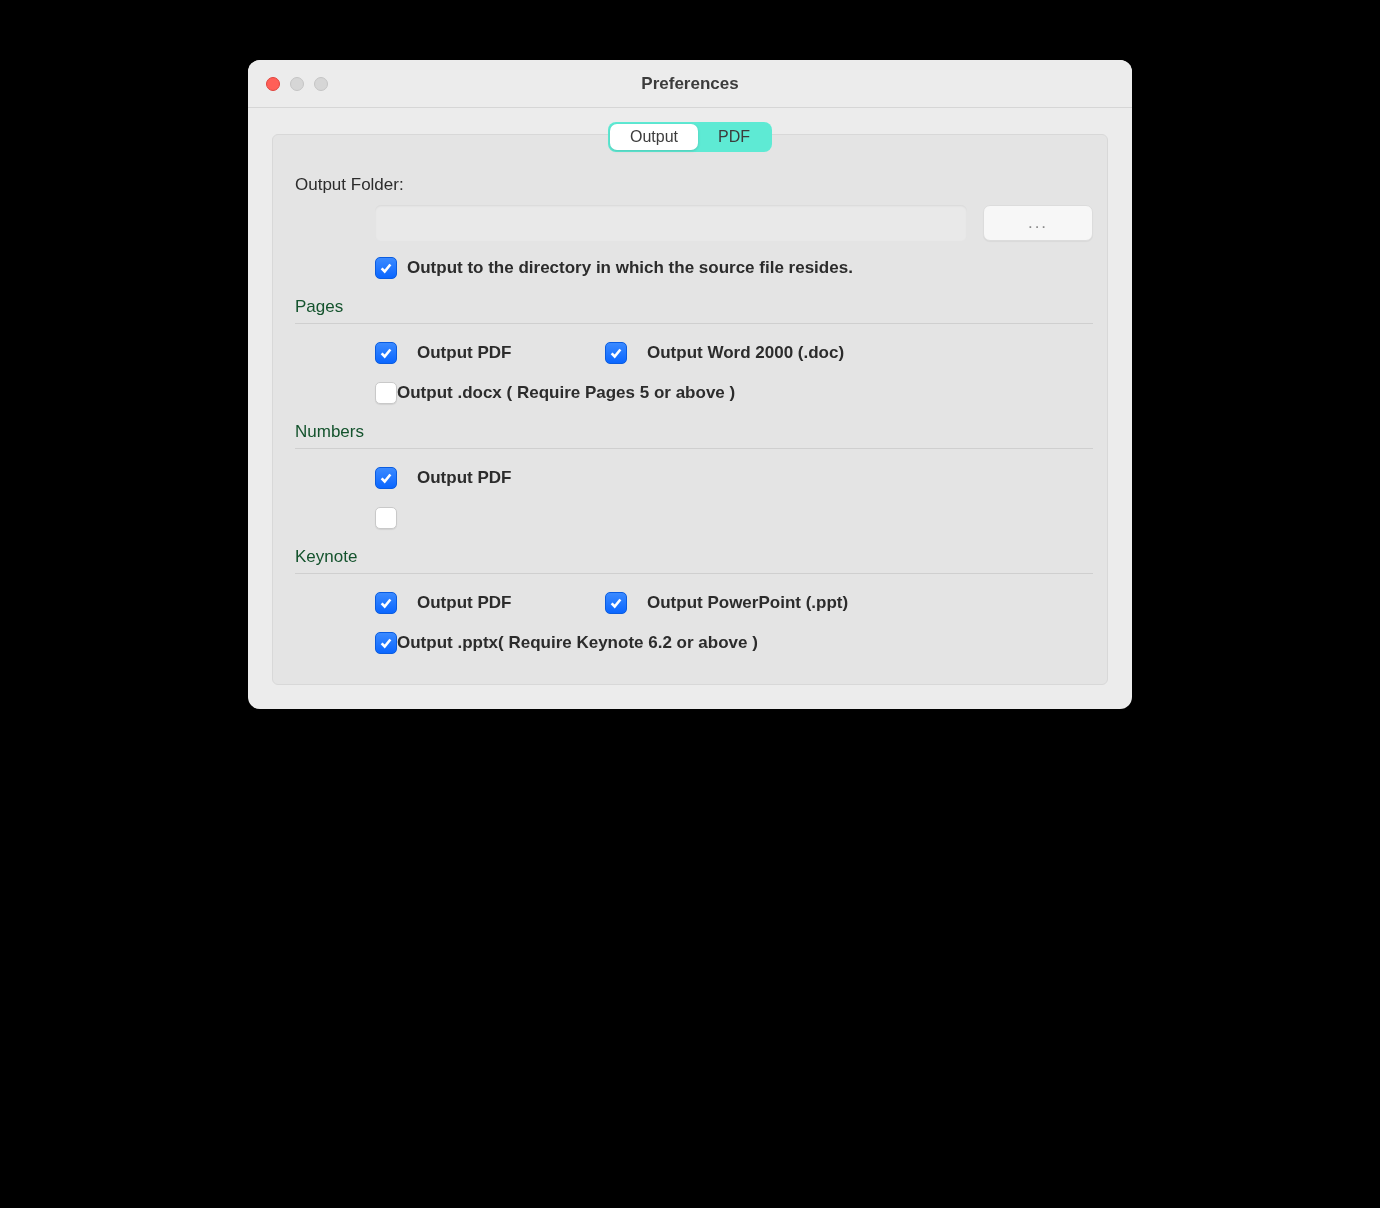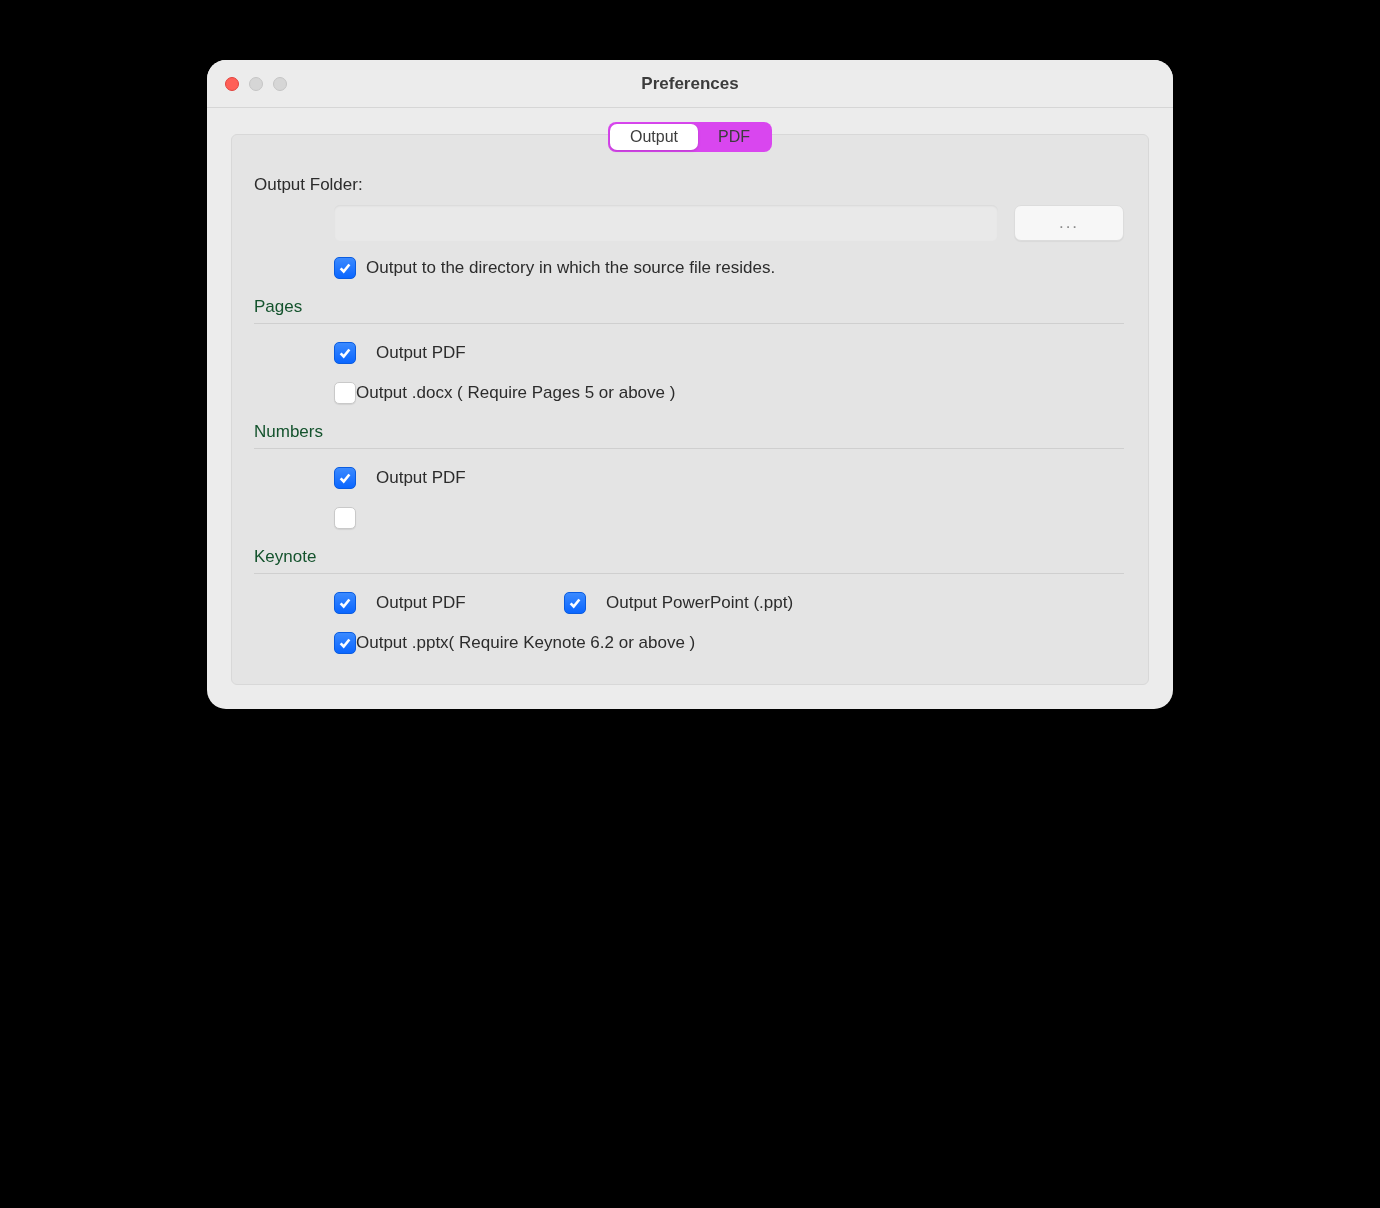--- a/index.html
+++ b/index.html
@@ -11,23 +11,23 @@
       background: #000;
       font-family: -apple-system, BlinkMacSystemFont, "Helvetica Neue", sans-serif;
       width: 1380px;
       height: 1208px;
       display: flex;
       align-items: flex-start;
       justify-content: center;
       padding-top: 60px;
     }
     .window {
-      width: 966px;
+      width: 884px;
       background: #ececec;
-      border-radius: 19px;
+      border-radius: 12px;
       box-shadow: 0 20px 60px rgba(0,0,0,0.5);
       overflow: hidden;
     }
     .titlebar {
       height: 48px;
       background: #ececec;
       border-bottom: 1px solid #d6d6d6;
       display: flex;
       align-items: center;
       position: relative;
@@ -55,41 +55,41 @@
       font-weight: 600;
       color: #3c3c3c;
     }
     .tabbar-wrap {
       display: flex;
       justify-content: center;
       padding-top: 14px;
     }
     .tabbar {
       display: inline-flex;
-      background: #d946ef;
+      background: #5eead4;
       border-radius: 8px;
       padding: 2px;
     }
     .tab {
       padding: 4px 20px;
       font-size: 16px;
       color: #3c3c3c;
       border-radius: 7px;
       cursor: default;
     }
     .tab.active {
       background: #fff;
       box-shadow: 0 1px 3px rgba(0,0,0,0.15);
     }
     .content-panel {
       margin: 4px 24px 24px 24px;
       background: #e4e4e4;
       border: 1px solid #d8d8d8;
       border-radius: 6px;
-      padding: 22px 24px 26px 22px;
+      padding: 22px 14px 26px 22px;
       margin-top: -18px;
       padding-top: 40px;
     }
     .field-label {
       font-size: 17px;
       color: #2c2c2c;
       margin-bottom: 10px;
     }
     .folder-row {
       display: flex;
@@ -148,20 +148,21 @@
     .checkmark {
       width: 14px;
       height: 14px;
       stroke: #fff;
       stroke-width: 3;
       fill: none;
     }
     .check-label {
       font-size: 17px;
       color: #2c2c2c;
+      font-weight: bold;
     }
     .section-heading {
       font-size: 17px;
       color: #14532d;
       margin-top: 18px;
       margin-bottom: 6px;
     }
     .section-divider {
       border: none;
       border-top: 1px solid #cfcfcf;
@@ -228,20 +229,28 @@
     <hr class="section-divider">
     <div class="check-grid">
       <div class="check-cell">
         <span class="checkbox checked">
             <svg class="checkmark" viewBox="0 0 16 16">
               <polyline points="3,8.5 6.5,12 13,4"></polyline>
             </svg>
           </span>
         <span class="check-label">Output PDF</span>
       </div>
+      <div class="check-cell">
+        <span class="checkbox checked">
+            <svg class="checkmark" viewBox="0 0 16 16">
+              <polyline points="3,8.5 6.5,12 13,4"></polyline>
+            </svg>
+          </span>
+        <span class="check-label">Output Word 2000 (.doc)</span>
+      </div>
       <div class="check-cell-full">
         <span class="checkbox unchecked"></span>
         <span class="check-label">Output .docx ( Require Pages 5 or above )</span>
       </div>
     </div>
 
     <div class="section-heading">Numbers</div>
     <hr class="section-divider">
     <div class="check-grid">
       <div class="check-cell">

